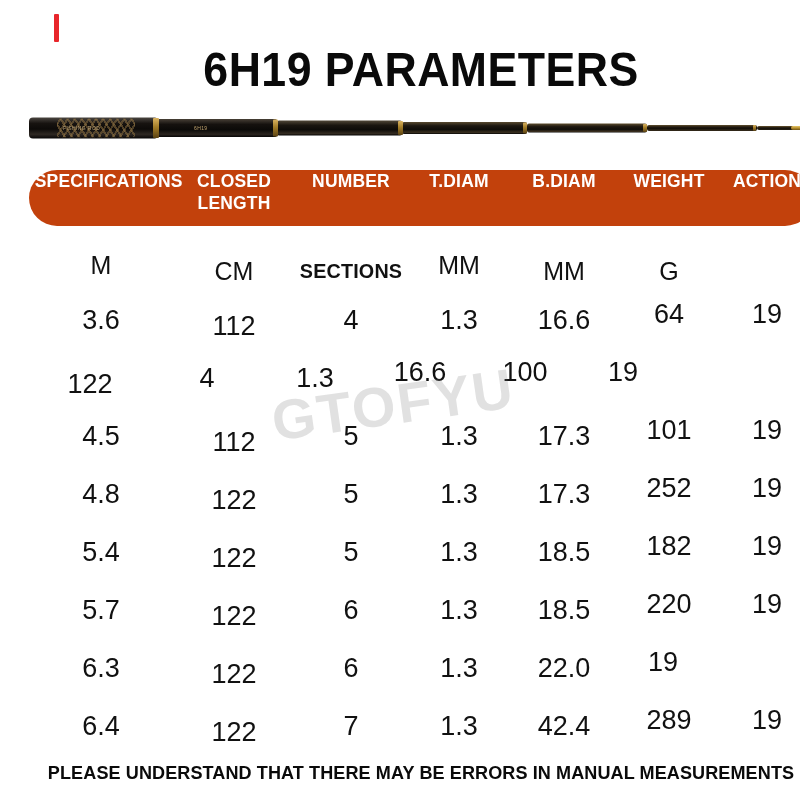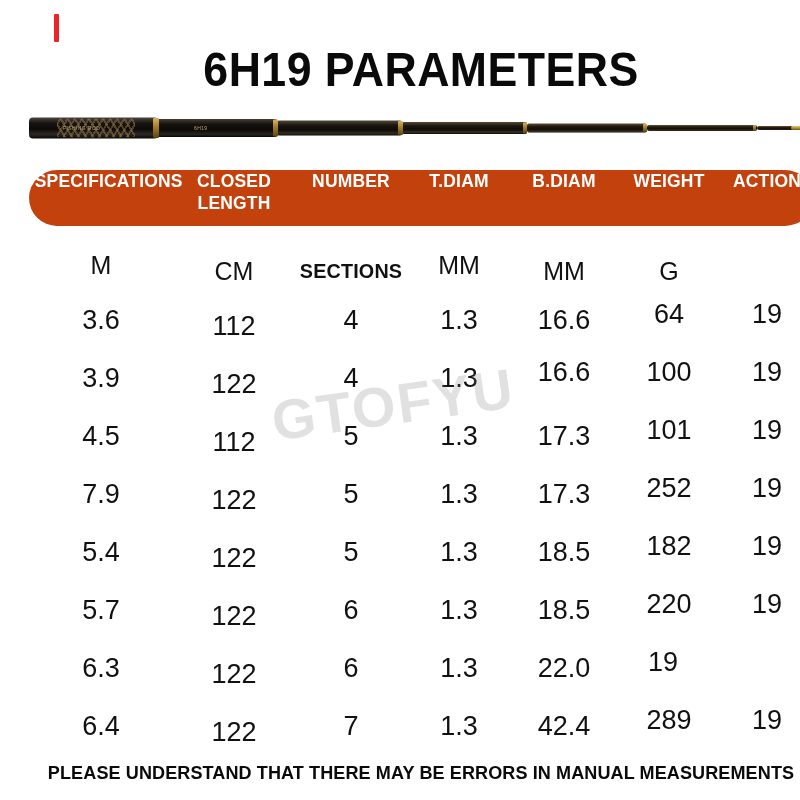--- a/index.html
+++ b/index.html
@@ -329,41 +329,40 @@
       <div class="cell c0">3.6</div>
       <div class="cell c1 nudge-down">112</div>
       <div class="cell c2">4</div>
       <div class="cell c3">1.3</div>
       <div class="cell c4">16.6</div>
       <div class="cell c5 nudge-up">64</div>
       <div class="cell c6 nudge-up">19</div>
     </div>
 
     <div class="row">
-      <div class="cell c0">3.9</div>
       <div class="cell c1 nudge-down">122</div>
       <div class="cell c2">4</div>
       <div class="cell c3">1.3</div>
       <div class="cell c4 nudge-up">16.6</div>
       <div class="cell c5 nudge-up">100</div>
       <div class="cell c6 nudge-up">19</div>
     </div>
 
     <div class="row">
       <div class="cell c0">4.5</div>
       <div class="cell c1 nudge-down">112</div>
       <div class="cell c2">5</div>
       <div class="cell c3">1.3</div>
       <div class="cell c4">17.3</div>
       <div class="cell c5 nudge-up">101</div>
       <div class="cell c6 nudge-up">19</div>
     </div>
 
     <div class="row">
-      <div class="cell c0">7.9</div>
+      <div class="cell c0">4.8</div>
       <div class="cell c1 nudge-down">122</div>
       <div class="cell c2">5</div>
       <div class="cell c3">1.3</div>
       <div class="cell c4">17.3</div>
       <div class="cell c5 nudge-up">252</div>
       <div class="cell c6 nudge-up">19</div>
     </div>
 
     <div class="row">
       <div class="cell c0">5.4</div>

